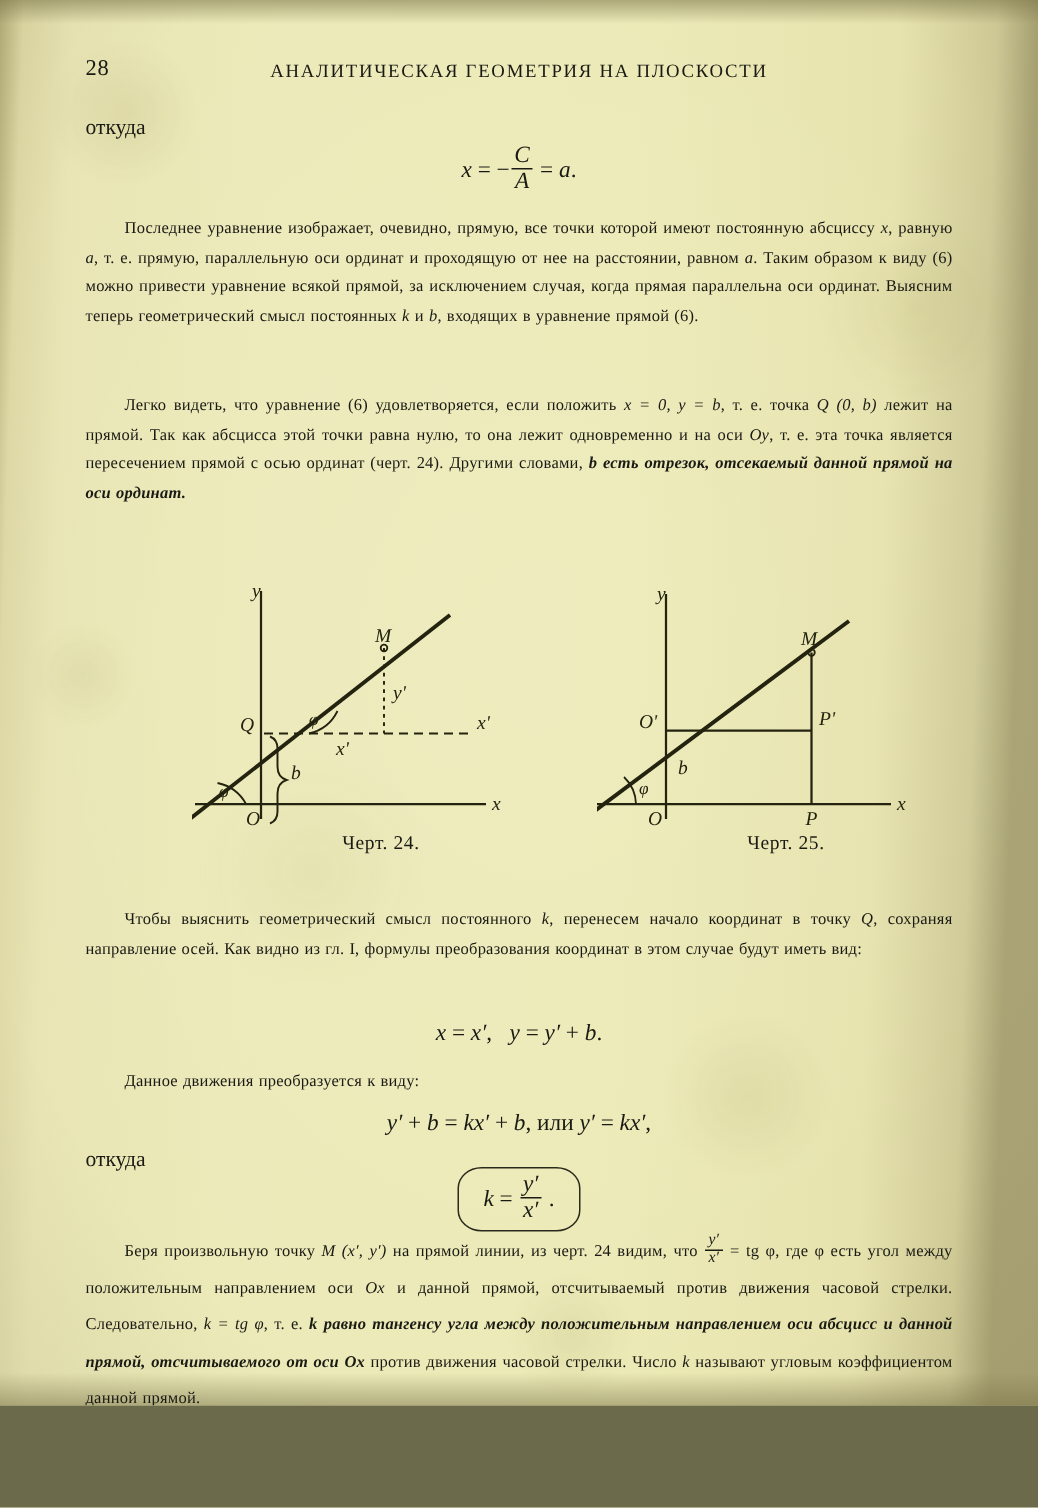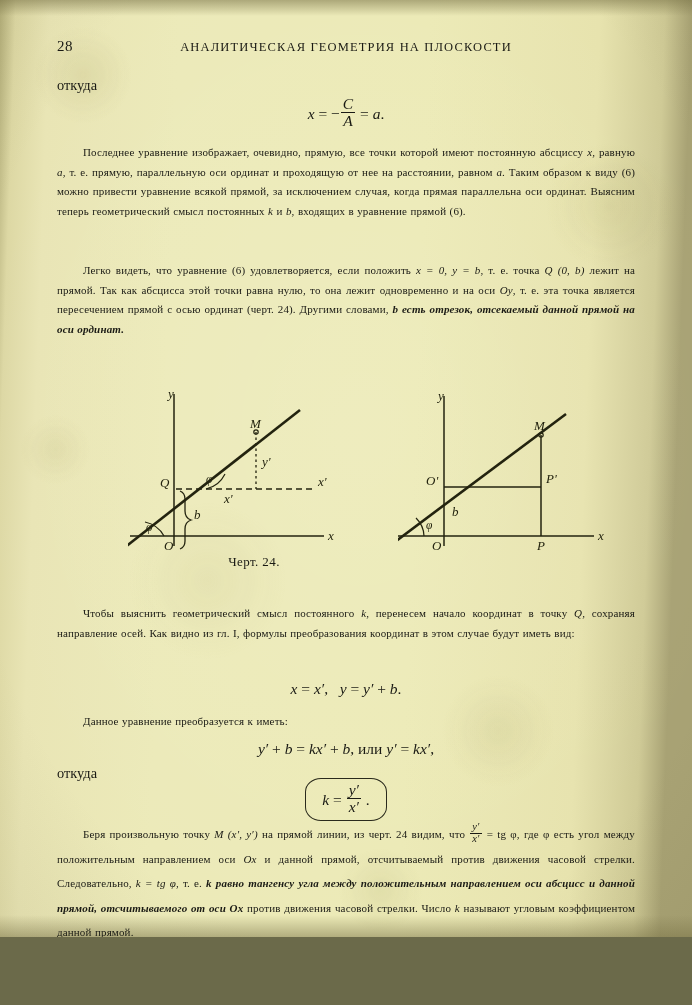--- a/index.html
+++ b/index.html
@@ -221,32 +221,33 @@
         <text class="lbl" x="40" y="12">y</text>
         <text class="lbl" x="200" y="152">x</text>
         <text class="lbl" x="34" y="162">O</text>
         <text class="lbl" x="28" y="97">O'</text>
         <text class="lbl" x="136" y="42">M</text>
         <text class="lbl" x="139" y="162">P</text>
         <text class="lbl" x="148" y="95">P'</text>
         <text class="lbl" x="54" y="128">b</text>
         <text class="lbl sm" x="28" y="141">φ</text>
       </svg>
+      <div class="cap" style="left:0; top:166px; width:252px;">Черт. 25.</div>
     </div>
 
     <div class="tx" style="left:57px; width:578px; top:604px;">
       <span class="ind"></span><span>Чтобы выяснить геометрический смысл постоянного </span><span class="m">k</span><span>, перенесем начало координат в точку </span><span class="m">Q</span><span>, сохраняя направление осей. Как видно из гл. I, формулы преобразования координат в этом случае будут иметь вид:</span>
     </div>
 
     <div class="eq" style="top:680px;">
       <span class="m">x</span> <span class="up">=</span> <span class="m">x′</span><span class="up">,</span> &nbsp; <span class="m">y</span> <span class="up">=</span> <span class="m">y′</span> <span class="up">+</span> <span class="m">b</span><span class="up">.</span>
     </div>
 
     <div class="tx" style="left:57px; width:578px; top:712px;">
-      <span class="ind"></span><span>Данное уравнение преобразуется к иметь:</span>
+      <span class="ind"></span><span>Данное движения преобразуется к виду:</span>
     </div>
 
     <div class="eq" style="top:740px;">
       <span class="m">y′</span> <span class="up">+</span> <span class="m">b</span> <span class="up">=</span> <span class="m">kx′</span> <span class="up">+</span> <span class="m">b</span><span class="up">, или</span> <span class="m">y′</span> <span class="up">=</span> <span class="m">kx′</span><span class="up">,</span>
     </div>
 
     <div class="lead" style="left:57px; top:764px;">откуда</div>
 
     <div class="boxeq" style="top:778px;">
       <span class="inner">

